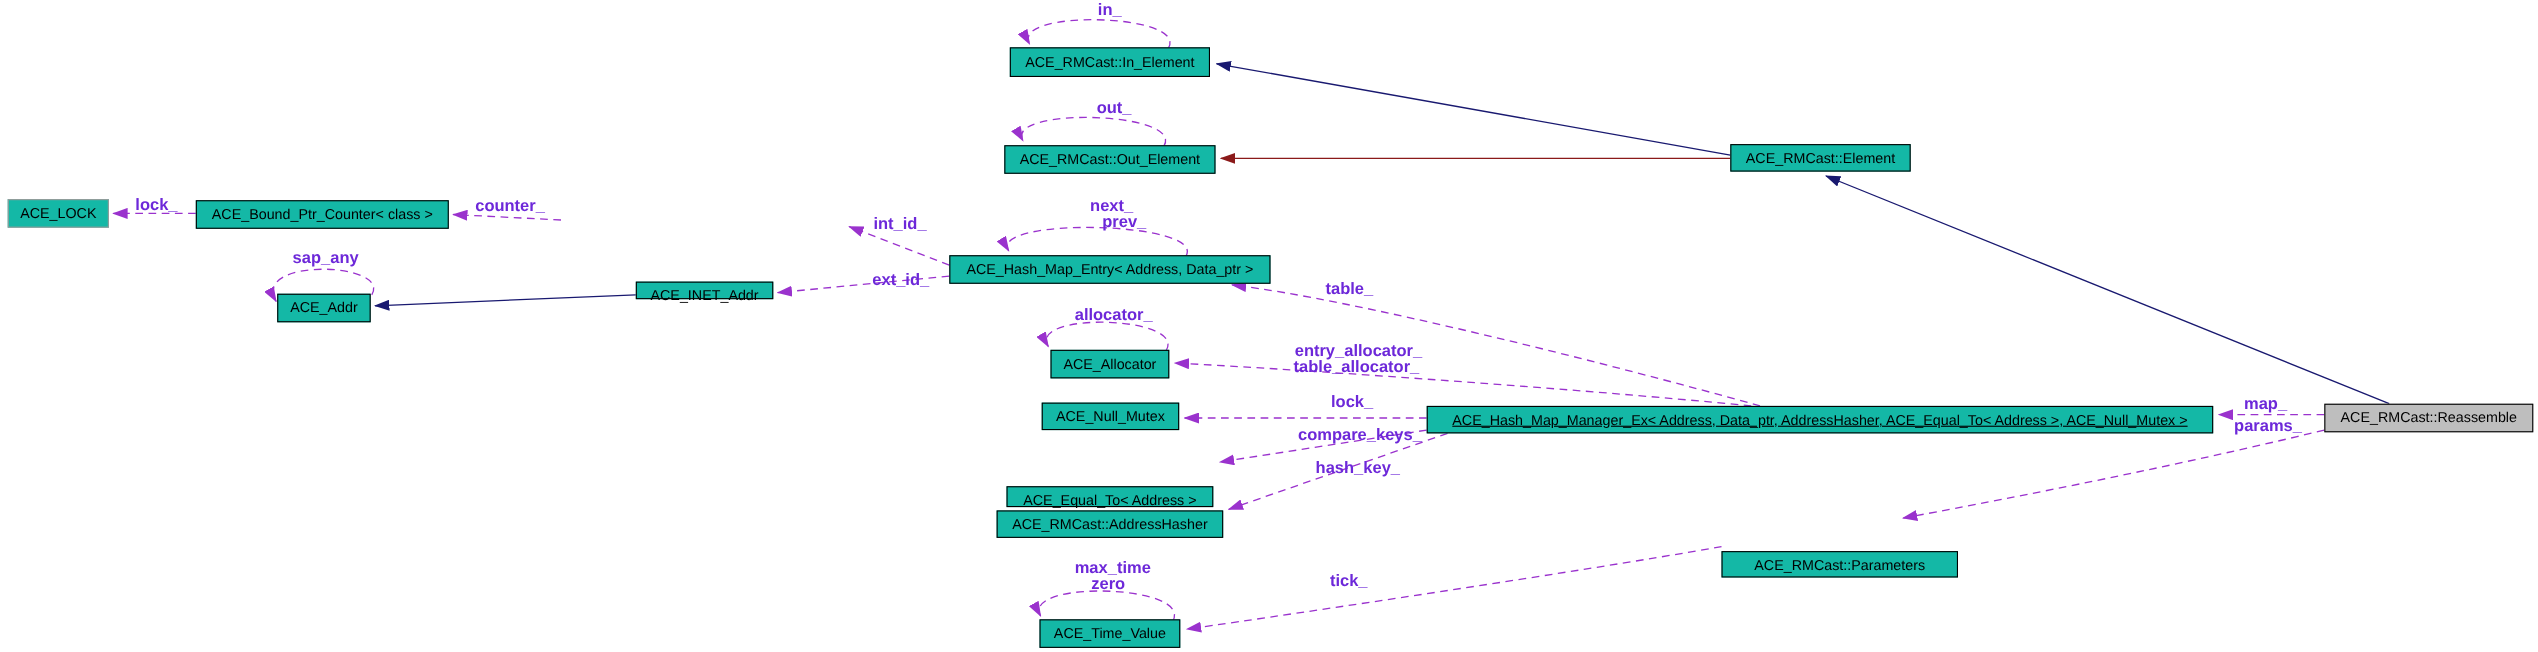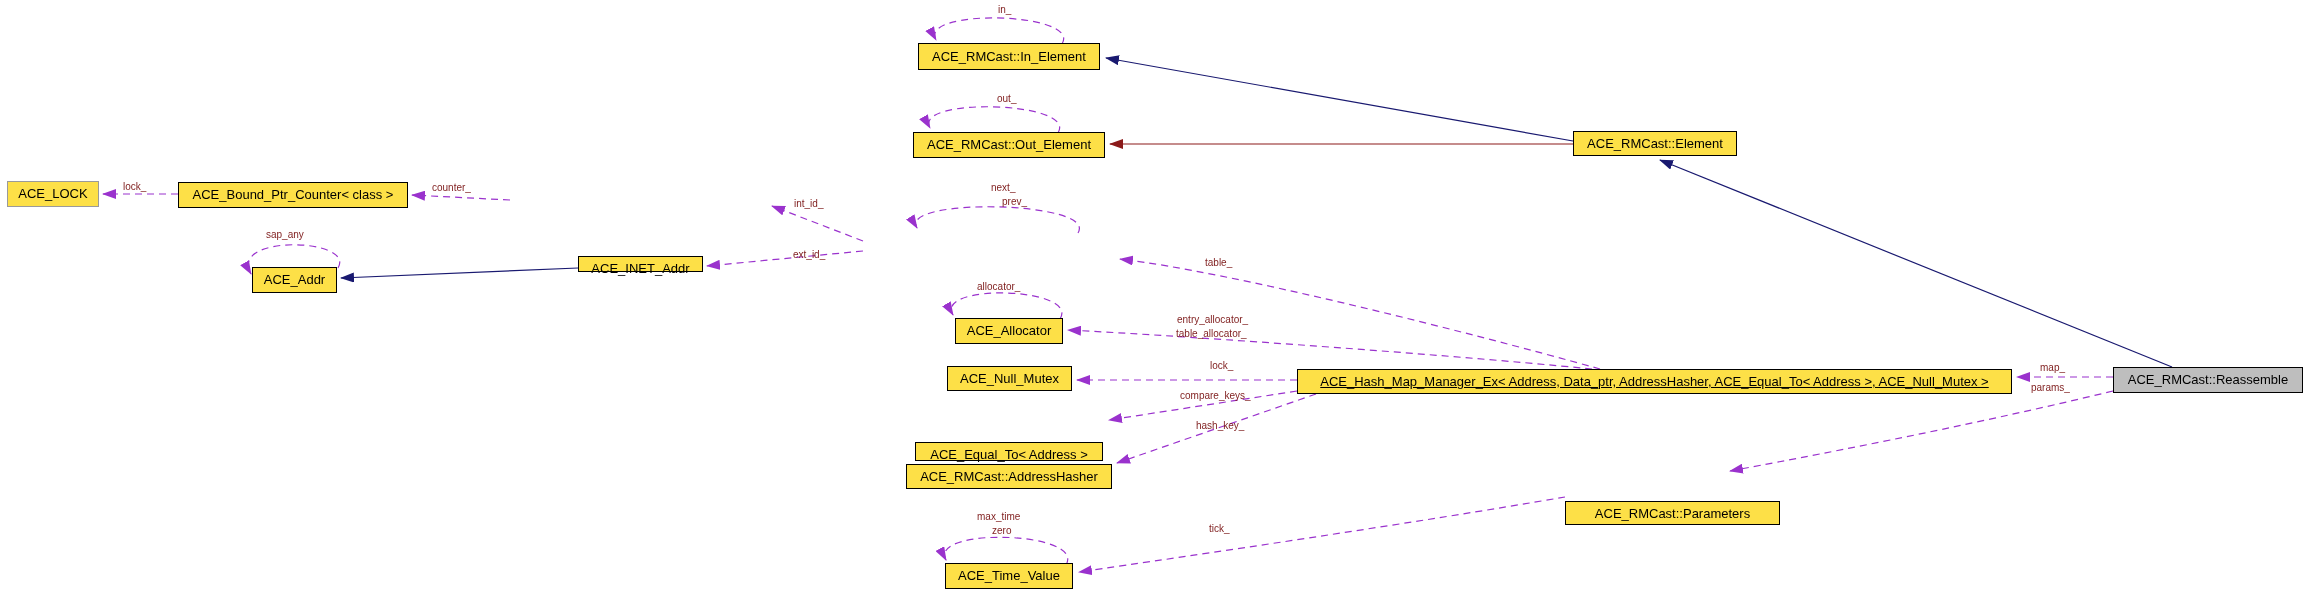--- a/index.html
+++ b/index.html
@@ -8,36 +8,37 @@
     width:2307px;height:593px;
     background:#ffffff;
     font-family:"Liberation Sans", sans-serif;
     overflow:hidden;
   }
   .edges{position:absolute;left:0;top:0;width:2307px;height:593px;}
   .node{
     position:absolute;
     box-sizing:border-box;
     border:1px solid #000000;
-    background:#fde047;
+    background:#14b8a6;
     color:#000000;
     font-size:13px;
     text-align:center;
     white-space:nowrap;
     line-height:24px;
     padding:0 4px;
   }
   .node.template{border-color:#9a9a9a;}
   .node.highlight{background:#bebebe;}
   .elabel{
     position:absolute;
-    color:#7f1d1d;
-    font-size:10px;
+    color:#6d28d9;
+    font-size:15px;
     white-space:nowrap;
     line-height:14px;
+    font-weight:bold;
   }
   path.inherit{stroke:#191970;stroke-width:1.2;fill:none;}
   path.inherit-private{stroke:#8b1a1a;stroke-width:1.2;fill:none;}
   path.usage{stroke:#9a32cd;stroke-width:1.2;fill:none;stroke-dasharray:7,5;}
 </style>
 </head>
 <body>
 
 <div class="canvas">
 
@@ -78,20 +79,21 @@
     <path class="usage" d="M338,268 C356,238 228,234 251,274" marker-end="url(#arr-purple)"></path>
     <path class="usage" d="M1060,319 C1080,287 934,283 953,315" marker-end="url(#arr-purple)"></path>
     <path class="usage" d="M1066,565 C1086,531 928,527 946,560" marker-end="url(#arr-purple)"></path>
   </svg>
 
   <div class="node template" style="left:7px;top:181px;width:92px;height:26px;">ACE_LOCK</div>
   <div class="node" style="left:178px;top:182px;width:230px;height:26px;">ACE_Bound_Ptr_Counter&lt; class &gt;</div>
   <div class="node" style="left:918px;top:43px;width:182px;height:27px;line-height:26px;">ACE_RMCast::In_Element</div>
   <div class="node" style="left:913px;top:132px;width:192px;height:26px;">ACE_RMCast::Out_Element</div>
   <div class="node" style="left:1573px;top:131px;width:164px;height:25px;">ACE_RMCast::Element</div>
+  <div class="node" style="left:863px;top:232px;width:292px;height:26px;">ACE_Hash_Map_Entry&lt; Address, Data_ptr &gt;</div>
   <div class="node" style="left:252px;top:267px;width:85px;height:26px;">ACE_Addr</div>
   <div class="node" style="left:578px;top:256px;width:125px;height:16px;">ACE_INET_Addr</div>
   <div class="node" style="left:955px;top:318px;width:108px;height:26px;">ACE_Allocator</div>
   <div class="node" style="left:947px;top:366px;width:125px;height:25px;">ACE_Null_Mutex</div>
   <div class="node" style="left:915px;top:414px;width:188px;height:19px;margin-top:28px;">ACE_Equal_To&lt; Address &gt;</div>
   <div class="node" style="left:906px;top:464px;width:206px;height:25px;">ACE_RMCast::AddressHasher</div>
   <div class="node" style="left:1297px;top:369px;width:715px;height:25px;text-decoration:underline;">ACE_Hash_Map_Manager_Ex&lt; Address, Data_ptr, AddressHasher, ACE_Equal_To&lt; Address &gt;, ACE_Null_Mutex &gt;</div>
   <div class="node highlight" style="left:2113px;top:367px;width:190px;height:26px;">ACE_RMCast::Reassemble</div>
   <div class="node" style="left:1565px;top:501px;width:215px;height:24px;line-height:23px;">ACE_RMCast::Parameters</div>
   <div class="node" style="left:945px;top:563px;width:128px;height:26px;">ACE_Time_Value</div>

